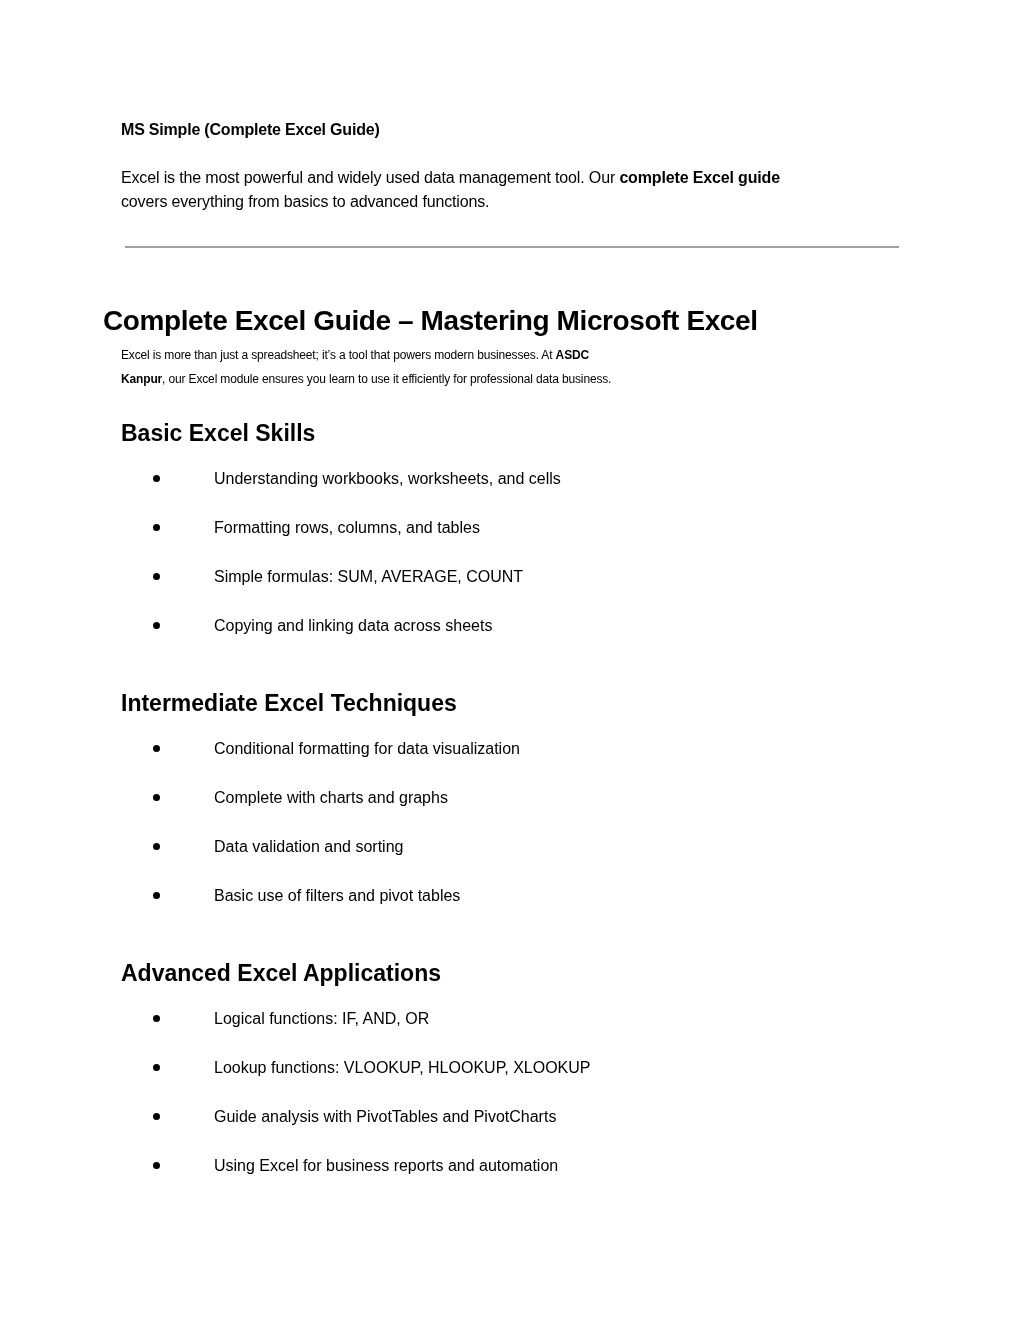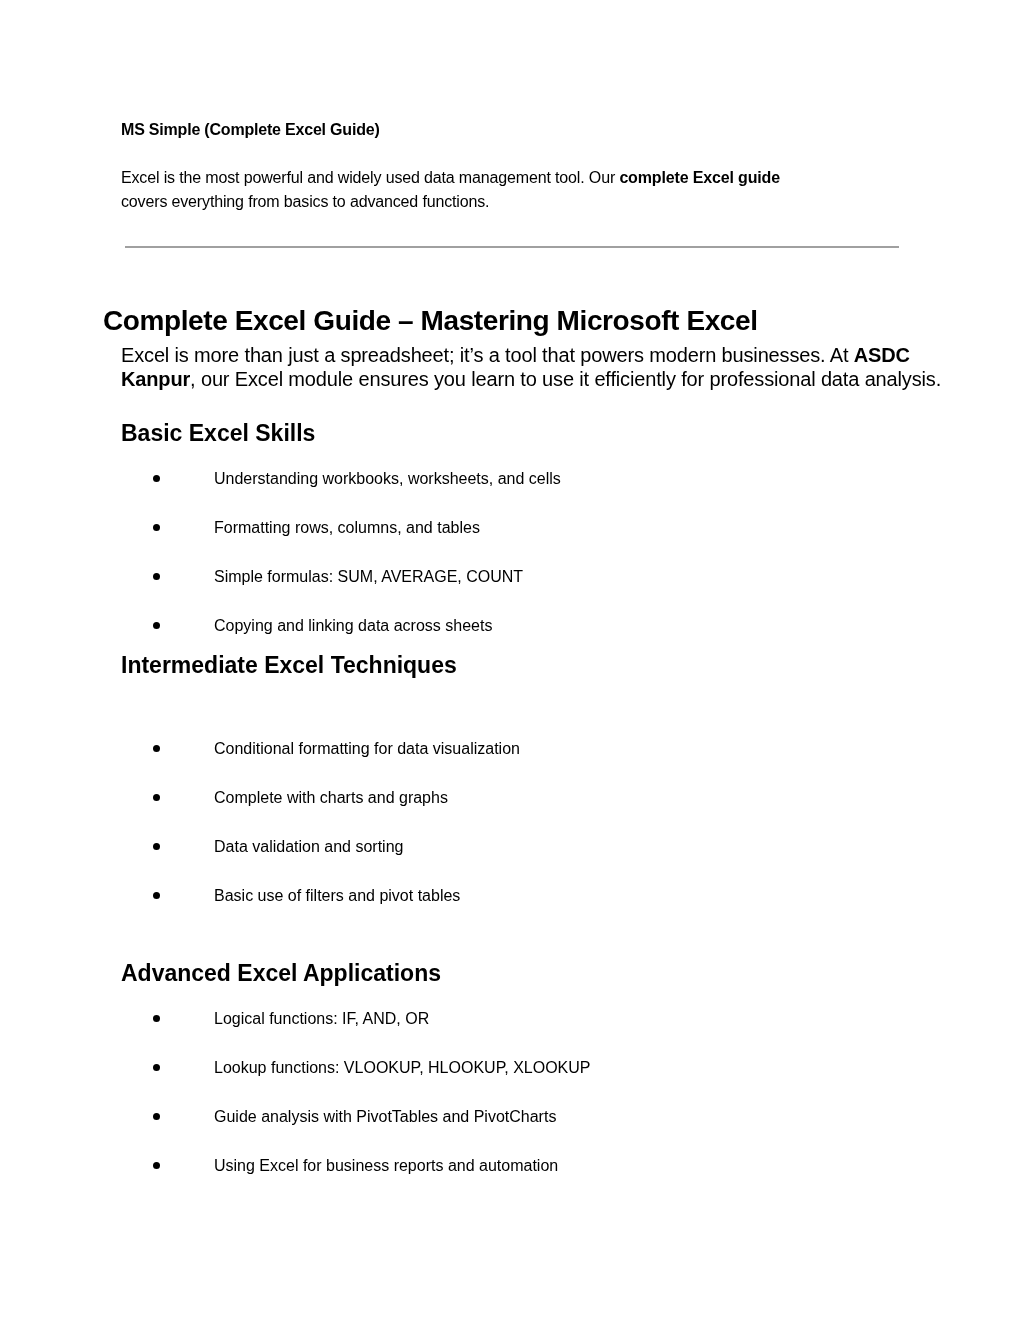--- a/index.html
+++ b/index.html
@@ -34,21 +34,21 @@
       border-top: 2px solid #a0a0a0;
     }
     .h1 {
       left: 103px; top: 285px;
       font-size: 28px; font-weight: bold;
       letter-spacing: -0.4px;
       margin-top: 20px;
     }
     .para {
       left: 121px; top: 343px;
-      font-size: 20px; line-height: 24px;
+      font-size: 12px; line-height: 24px;
       letter-spacing: -0.15px;
     }
     .h2 {
       position: absolute;
       left: 121px;
       font-size: 23px; font-weight: bold;
       white-space: nowrap;
     }
     .list {
       position: absolute;
@@ -87,21 +87,21 @@
     <span>Excel is the most powerful and widely used data management tool. Our </span><b>complete Excel guide</b><br>
     <span>covers everything from basics to advanced functions.</span>
   </div>
 
   <div class="rule"></div>
 
   <div class="abs h1">Complete Excel Guide – Mastering Microsoft Excel</div>
 
   <div class="abs para">
     <span>Excel is more than just a spreadsheet; it’s a tool that powers modern businesses. At </span><b>ASDC</b><br>
-    <b>Kanpur</b><span>, our Excel module ensures you learn to use it efficiently for professional data analysis.</span>
+    <b>Kanpur</b><span>, our Excel module ensures you learn to use it efficiently for professional data business.</span>
   </div>
 
   <div class="h2" style="top:420px;">Basic Excel Skills</div>
   <ul class="list">
     <li style="top:467px;">
         <span class="bullet"></span>
         <span class="item-text">Understanding workbooks, worksheets, and cells</span>
       </li>
     <li style="top:516px;">
         <span class="bullet"></span>
@@ -110,21 +110,21 @@
     <li style="top:565px;">
         <span class="bullet"></span>
         <span class="item-text">Simple formulas: SUM, AVERAGE, COUNT</span>
       </li>
     <li style="top:614px;">
         <span class="bullet"></span>
         <span class="item-text">Copying and linking data across sheets</span>
       </li>
   </ul>
 
-  <div class="h2" style="top:652px;">Intermediate Excel Techniques</div>
+  <div class="h2" style="top:690px;">Intermediate Excel Techniques</div>
   <ul class="list">
     <li style="top:737px;">
         <span class="bullet"></span>
         <span class="item-text">Conditional formatting for data visualization</span>
       </li>
     <li style="top:786px;">
         <span class="bullet"></span>
         <span class="item-text">Complete with charts and graphs</span>
       </li>
     <li style="top:835px;">

